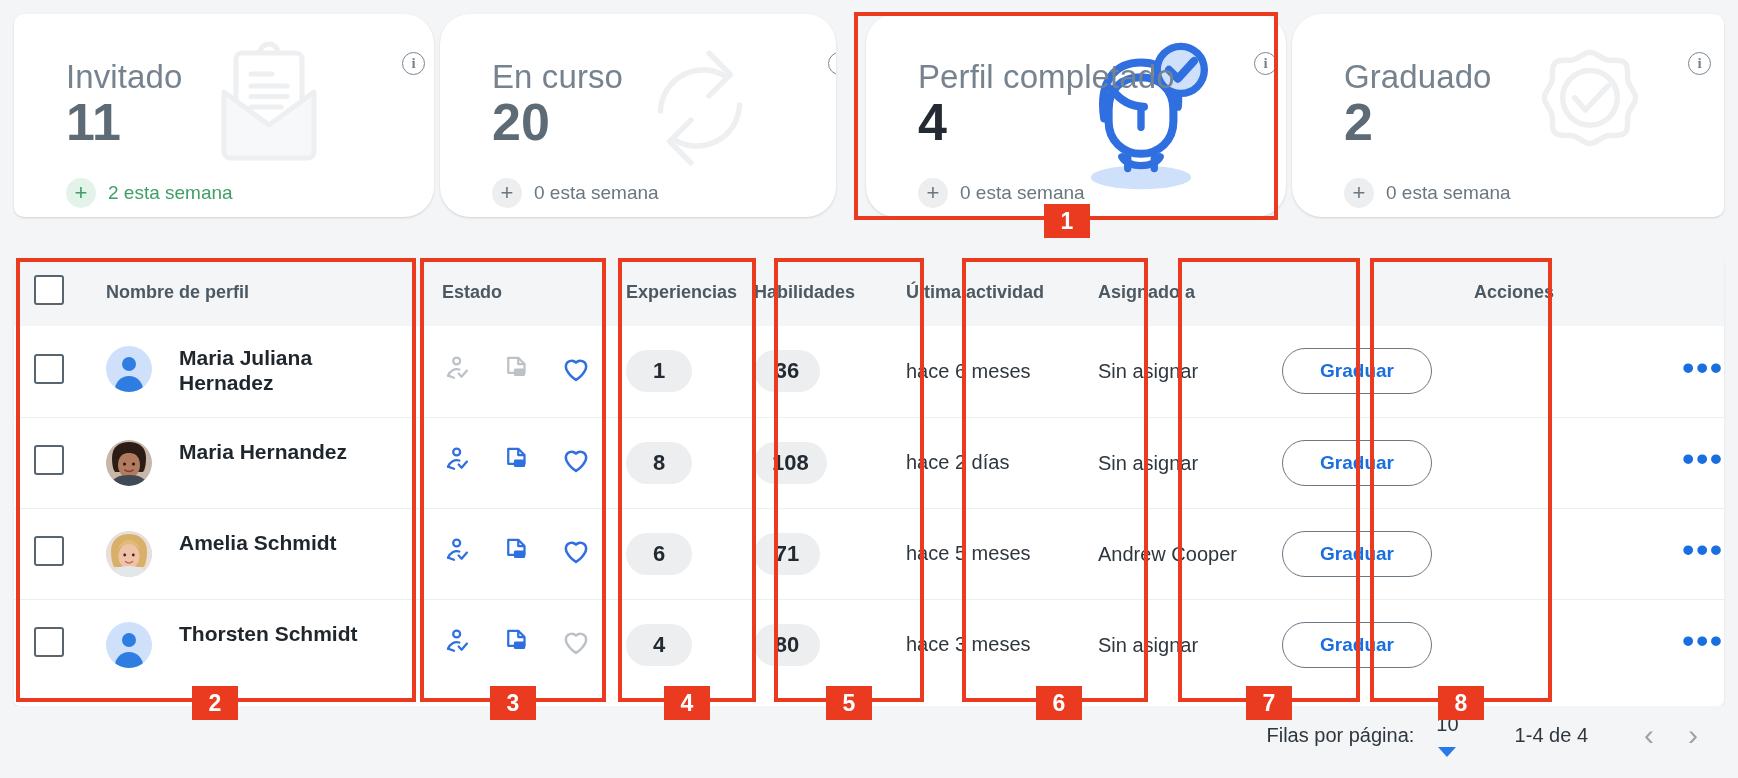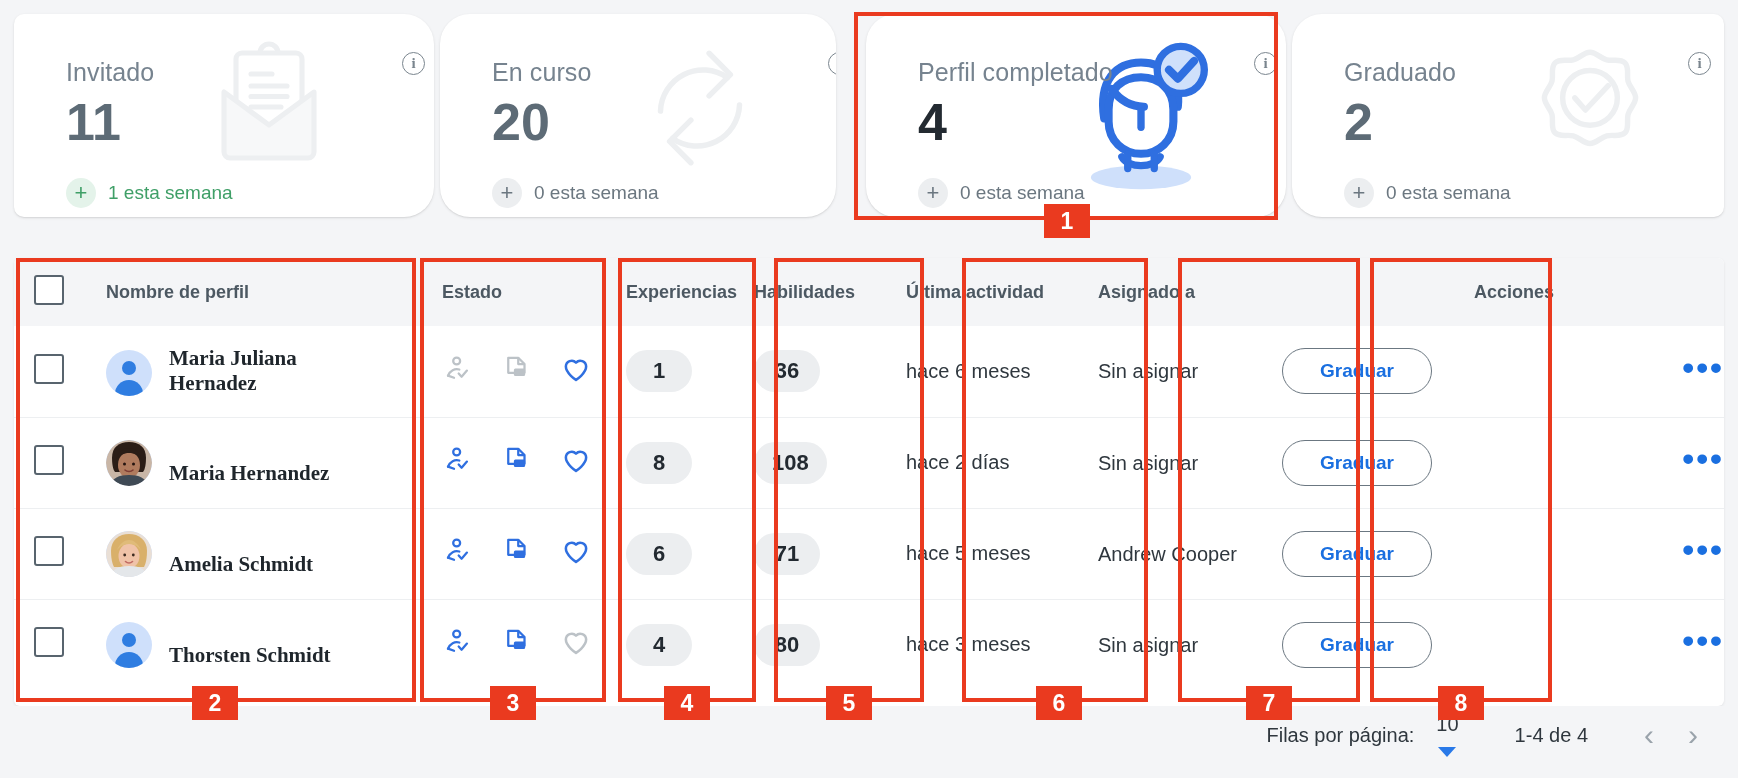--- a/index.html
+++ b/index.html
@@ -19,21 +19,21 @@
     box-shadow: 0 1px 3px rgba(0,0,0,0.10), 0 1px 1px rgba(0,0,0,0.05);
     overflow: hidden;
   }
   .kpi-card.c0 { left: 14px;   width: 420px; border-radius: 10px 30px 30px 10px; }
   .kpi-card.c1 { left: 440px;  width: 396px; border-radius: 30px; padding-left: 11px; }
   .kpi-card.c2 { left: 866px;  width: 420px; border-radius: 30px; }
   .kpi-card.c3 { left: 1292px; width: 432px; border-radius: 30px 10px 10px 30px; }
 
   .kpi-title {
     position: absolute; left: 52px; top: 44px;
-    font-size: 25px; color: #76838f; font-weight: 400; letter-spacing: .1px;
+    font-size: 33px; color: #76838f; font-weight: 400; letter-spacing: .1px;
   }
   .kpi-value {
     position: absolute; left: 52px; top: 82px;
     font-size: 52px; font-weight: 700; color: #5d6b76; line-height: 1;
   }
   .kpi-card.c2 .kpi-value { color: #232a31; }
   .kpi-delta {
     position: absolute; left: 52px; top: 164px;
     display: flex; align-items: center; gap: 12px;
     font-size: 19px; color: #6b7780;
@@ -102,21 +102,21 @@
   td.c-hab { padding-left: 16px; }
   td.c-act { padding-left: 20px; }
   td.c-asig { padding-left: 22px; }
   td.c-grad { padding-left: 0; }
   td.c-acc { text-align: right; padding-right: 42px; }
 
   .chk {
     width: 30px; height: 30px; border: 2.2px solid #58646e; border-radius: 3px;
     background: #fff; display: inline-block;
   }
-  .namecell { display: flex; align-items: flex-end; gap: 17px; font-family: Liberation Serif, serif; }
+  .namecell { display: flex; align-items: flex-start; gap: 27px; }
   .avatar {
     width: 46px; height: 46px; border-radius: 50%;
     flex: 0 0 46px; overflow: hidden; position: relative;
     background: #cfe0fb;
   }
   .avatar.ph::after {
     content: ""; position: absolute; left: 50%; top: 11px;
     width: 14px; height: 14px; border-radius: 50%; background: #2f7de1;
     transform: translateX(-50%);
   }
@@ -187,21 +187,21 @@
           <line x1="38" y1="36" x2="62" y2="36" stroke="#edeff1" stroke-width="3.4" stroke-linecap="round"></line>
           <line x1="38" y1="43" x2="62" y2="43" stroke="#edeff1" stroke-width="3.4" stroke-linecap="round"></line>
           <line x1="38" y1="50" x2="58" y2="50" stroke="#edeff1" stroke-width="3.4" stroke-linecap="round"></line>
           <path d="M20 40v40a4 4 0 0 0 4 4h52a4 4 0 0 0 4-4V40L50 62 20 40z" fill="#f7f8f9" stroke="#edeff1" stroke-width="3.4" stroke-linejoin="round"></path>
         </svg>
       </div>
       <div class="kpi-title">Invitado</div>
       <div class="kpi-value">11</div>
       <div class="kpi-delta">
         <span class="delta-badge">+</span>
-        <span class="delta-text">1 esta semana</span>
+        <span class="delta-text">2 esta semana</span>
       </div>
       <div class="kpi-info">i</div>
     </div>
 
     <div class="kpi-card c1">
       <div class="kpi-art">
         <svg width="152" height="152" viewBox="0 0 100 100" fill="none" stroke="#edeff1" stroke-width="3.6" stroke-linejoin="round" stroke-linecap="round">
           <path d="M24 52a28 28 0 0 1 44-22"></path>
           <path d="M56 14l14 14-14 14"></path>
           <path d="M76 48a28 28 0 0 1-44 22"></path>

